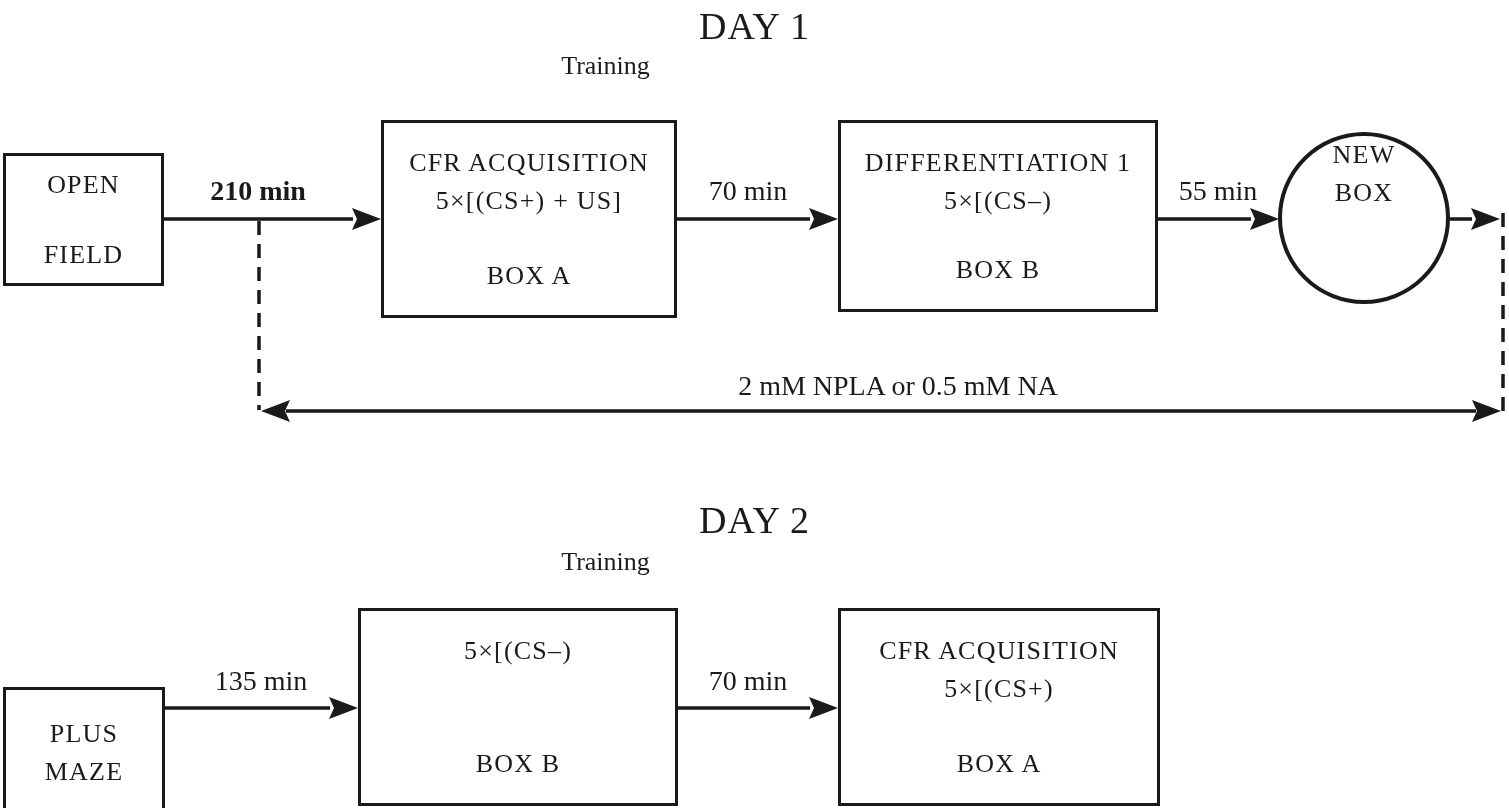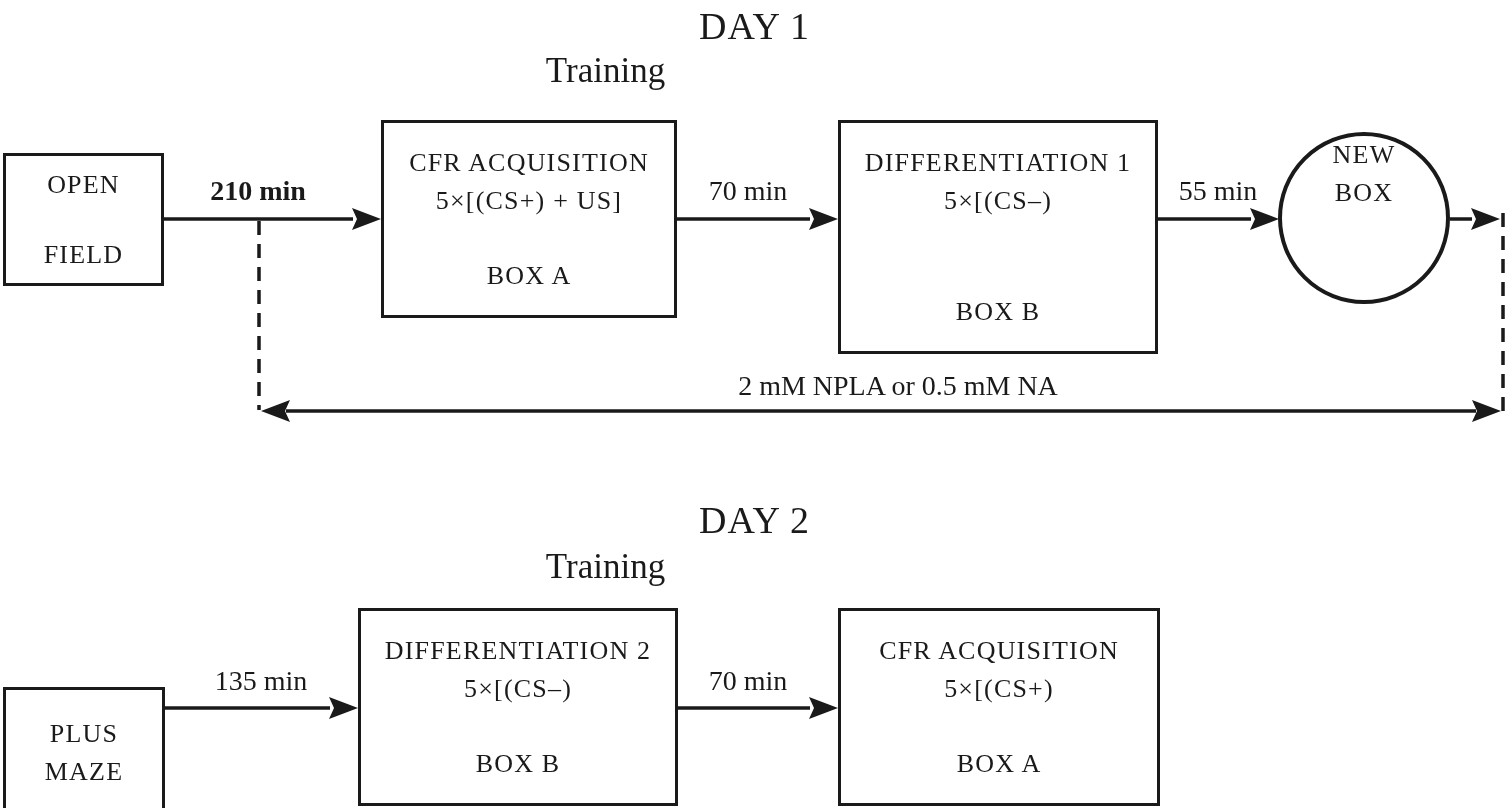--- a/index.html
+++ b/index.html
@@ -24,21 +24,21 @@
     text-align: center;
     font-size: 38px;
     letter-spacing: 1px;
     line-height: 1;
     white-space: nowrap;
   }
   .day-subtitle {
     left: 0;
     width: 1211px;
     text-align: center;
-    font-size: 35px;
+    font-size: 26px;
     line-height: 1;
     white-space: nowrap;
   }
   .flow-box {
     border: 3px solid #1a1a1a;
     background: #ffffff;
     display: flex;
     flex-direction: column;
     align-items: center;
     text-align: center;
@@ -105,21 +105,21 @@
     <div>FIELD</div>
   </div>
 
   <div class="abs flow-box" style="left: 381px; top: 120px; width: 296px; height: 198px;">
     <div>CFR ACQUISITION</div>
     <div>5×[(CS+) + US]</div>
     <div class="spacer"></div>
     <div>BOX A</div>
   </div>
 
-  <div class="abs flow-box" style="left: 838px; top: 120px; width: 320px; height: 234px;">
+  <div class="abs flow-box" style="left: 838px; top: 120px; width: 320px; height: 192px;">
     <div>DIFFERENTIATION 1</div>
     <div>5×[(CS–)</div>
     <div class="spacer"></div>
     <div>BOX B</div>
   </div>
 
   <div class="abs circle-node" style="left: 1278px; top: 132px; width: 172px; height: 172px;">
     <div>NEW</div>
     <div>BOX</div>
   </div>
@@ -132,21 +132,20 @@
 
   <div class="abs day-title" style="top: 501px;">DAY 2</div>
   <div class="abs day-subtitle" style="top: 549px;">Training</div>
 
   <div class="abs simple-box" style="left: 3px; top: 643px; width: 162px; height: 131px; margin-top: 44px;">
     <div>PLUS</div>
     <div>MAZE</div>
   </div>
 
   <div class="abs flow-box" style="left: 358px; top: 608px; width: 320px; height: 198px;">
-    <div>DIFFERENTIATION 2</div>
     <div>5×[(CS–)</div>
     <div class="spacer"></div>
     <div>BOX B</div>
   </div>
 
   <div class="abs flow-box" style="left: 838px; top: 608px; width: 322px; height: 198px;">
     <div>CFR ACQUISITION</div>
     <div>5×[(CS+)</div>
     <div class="spacer"></div>
     <div>BOX A</div>

